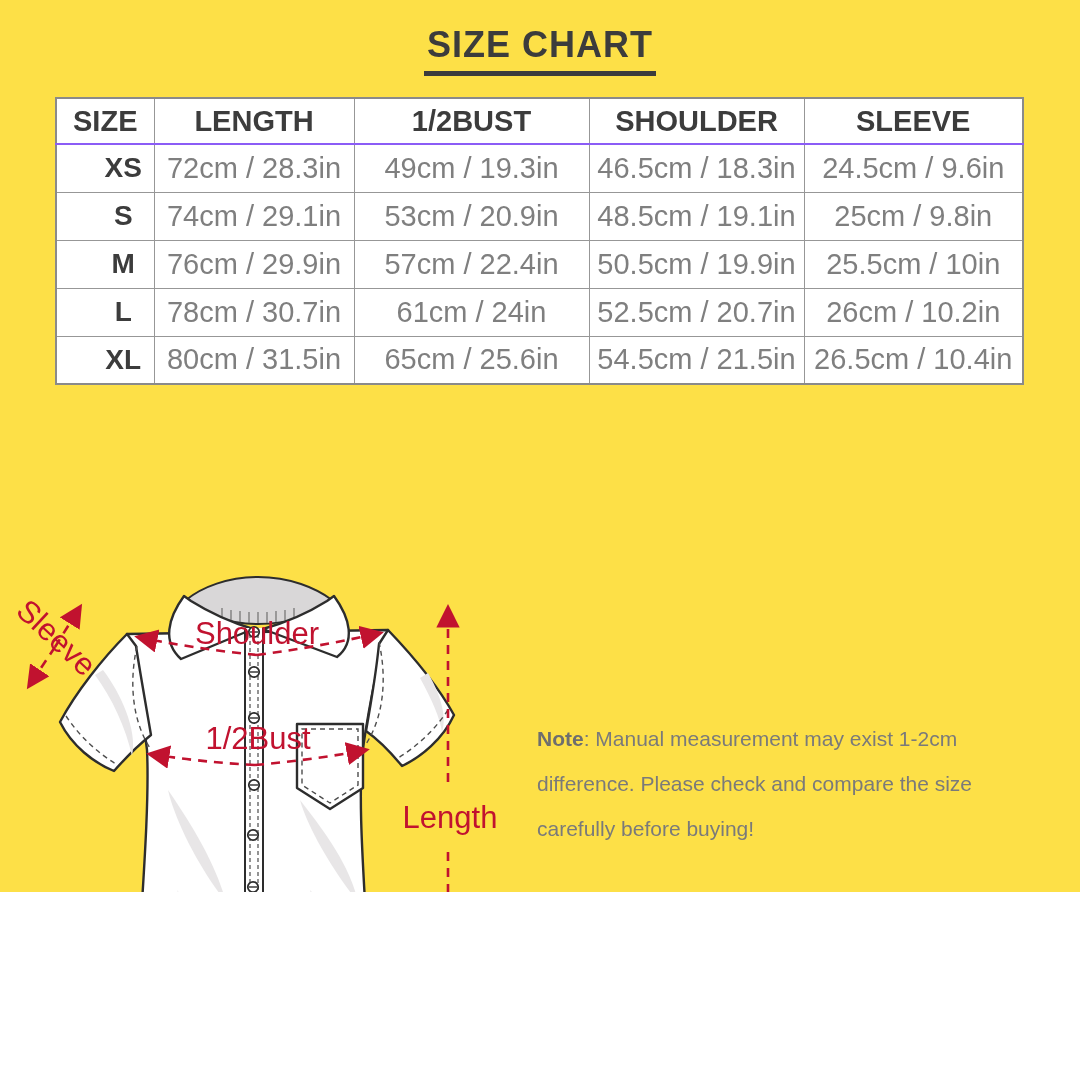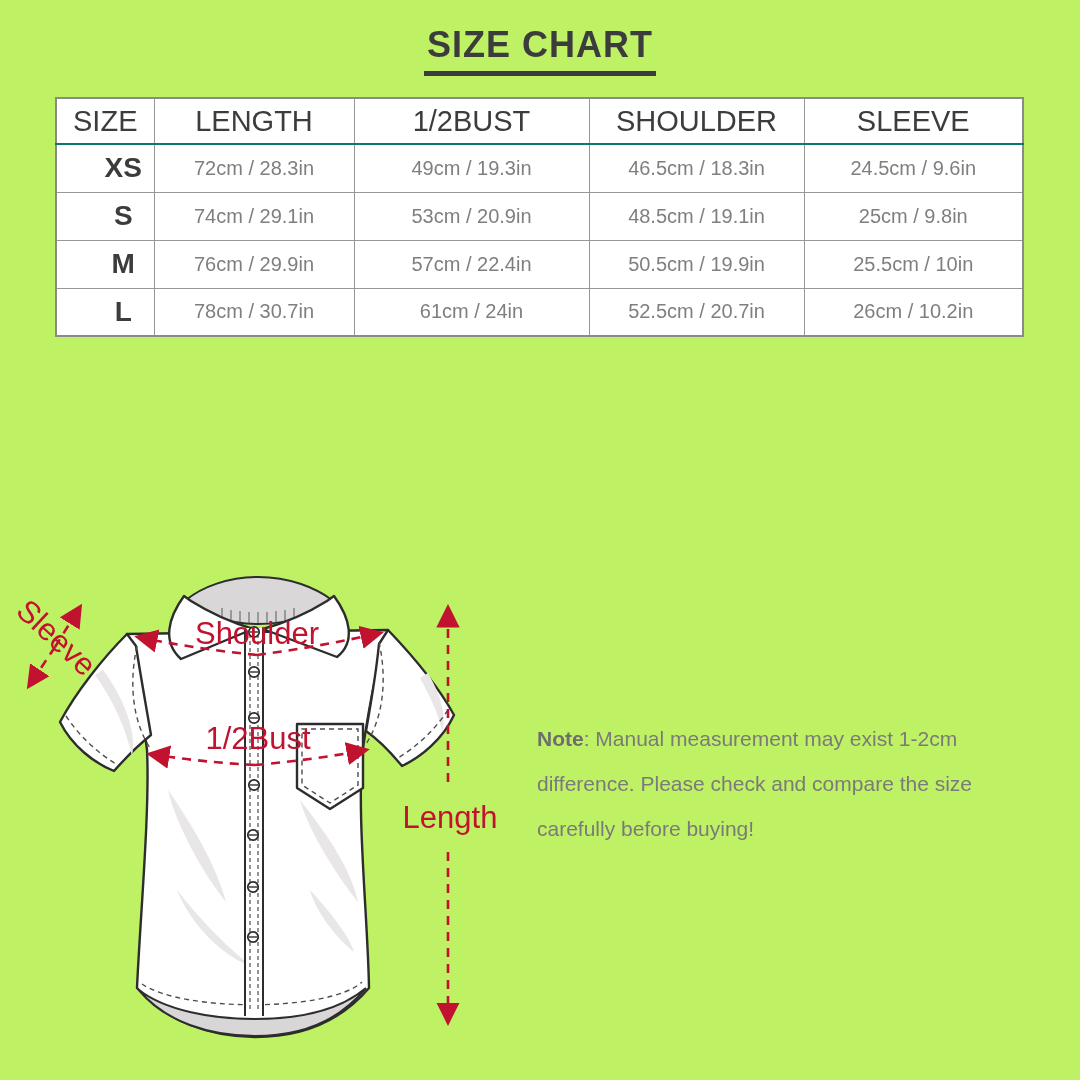--- a/index.html
+++ b/index.html
@@ -1,31 +1,31 @@
 <!DOCTYPE html>
 <html style="--accent: #c1122f;"><head>
 <meta charset="utf-8">
 <style>
   :root { --accent:#c1122f; --ink:#3c3c3c; --cell:#7f7f7f; --line:#2d2d2d; }
   * { margin:0; padding:0; box-sizing:border-box; }
   body { font-family:"Liberation Sans", sans-serif; background:#fff; }
-  .page { position:relative; width:1080px; height:1080px; background:#bef264; overflow:hidden; }
+  .page { position:relative; width:1080px; height:892px; background:#fde047; overflow:hidden; }
 
   .title { position:absolute; top:24px; left:50%; transform:translateX(-50%);
            font-size:36px; font-weight:bold; color:var(--ink); letter-spacing:1px;
            border-bottom:5px solid var(--ink); padding:0 3px 5px; white-space:nowrap; }
 
   table.size-table { position:absolute; left:55px; top:97px; width:967px;
            border-collapse:collapse; table-layout:fixed; background:#fff; }
   .size-table col.c1{width:98px} .size-table col.c2{width:200px}
   .size-table col.c3{width:235px} .size-table col.c4{width:215px} .size-table col.c5{width:219px}
   .size-table th, .size-table td { border:1.5px solid #979797; text-align:center; vertical-align:middle;
-           font-size:20px; color:var(--cell); height:48px; overflow:hidden; white-space:nowrap; }
-  .size-table thead th { height:46px; font-size:29px; font-weight:normal; color:var(--ink);
-           border-bottom:2px solid #0f766e; }
+           font-size:29px; color:var(--cell); height:48px; overflow:hidden; white-space:nowrap; }
+  .size-table thead th { height:46px; font-size:29px; font-weight:bold; color:var(--ink);
+           border-bottom:2px solid #8b5cf6; }
   .size-table td.size-col { font-weight:bold; color:var(--ink); font-size:28px;padding-left:36px; }
   .size-table { border:2px solid #8a8a8a; }
 
   .note { position:absolute; left:537px; top:716px; width:487px;
           font-size:21px; line-height:45px; color:#7a7a7a; }
   .note b { color:#6e6e6e; }
 
   svg.shirt { position:absolute; left:0; top:560px; width:520px; height:490px; }
   .outline { fill:#ffffff; stroke:var(--line); stroke-width:2.4; stroke-linejoin:round; }
   .seam   { fill:none; stroke:#4d4d4d; stroke-width:1.4; stroke-dasharray:5 4; }
@@ -80,20 +80,27 @@
         <td>57cm / 22.4in</td>
         <td>50.5cm / 19.9in</td>
         <td>25.5cm / 10in</td>
       </tr>
       <tr>
         <td class="size-col">L</td>
         <td>78cm / 30.7in</td>
         <td>61cm / 24in</td>
         <td>52.5cm / 20.7in</td>
         <td>26cm / 10.2in</td>
+      </tr>
+      <tr>
+        <td class="size-col">XL</td>
+        <td>80cm / 31.5in</td>
+        <td>65cm / 25.6in</td>
+        <td>54.5cm / 21.5in</td>
+        <td>26.5cm / 10.4in</td>
       </tr>
     </tbody>
   </table>
 
   <svg class="shirt" viewBox="0 0 520 490">
     <defs>
       <marker id="ah" markerWidth="10" markerHeight="10" refX="7.5" refY="4.5" orient="auto">
         <path d="M0,0 L9,4.5 L0,9 Z" class="red-fill"></path>
       </marker>
     </defs>

